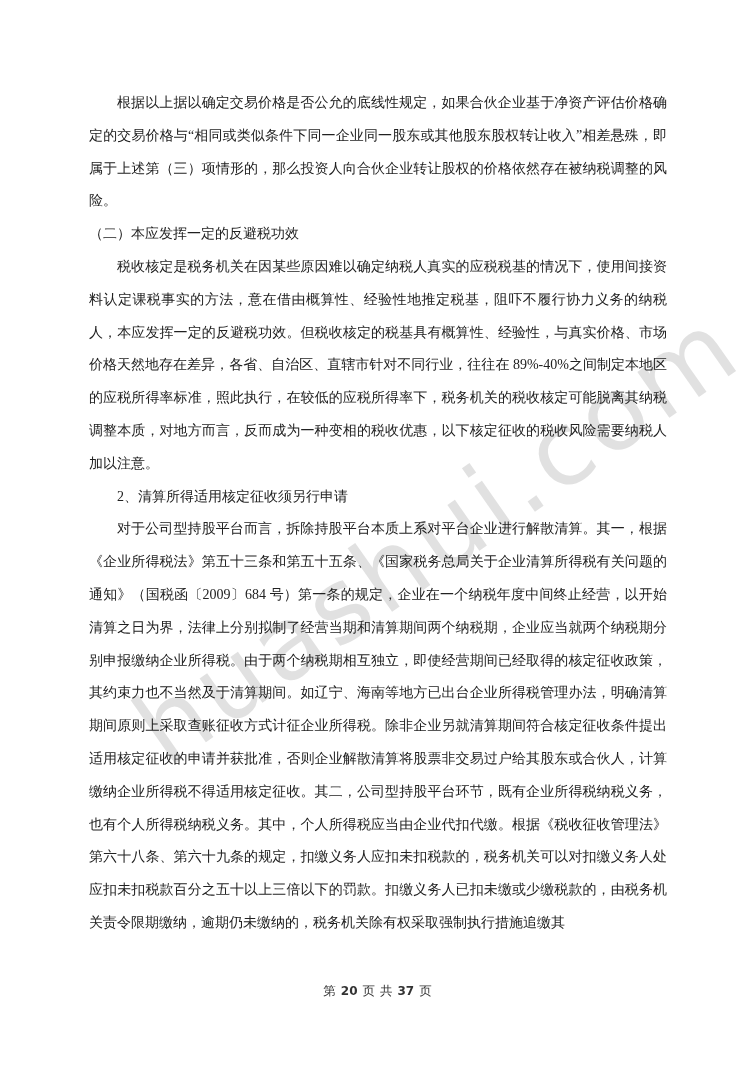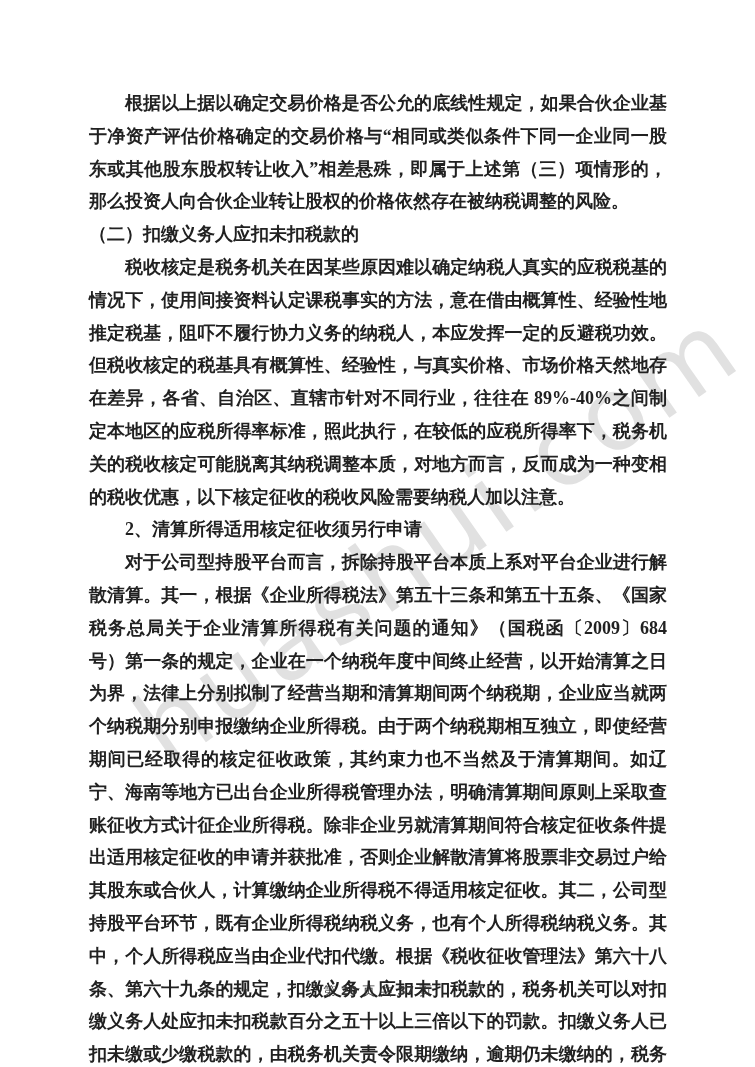--- a/index.html
+++ b/index.html
@@ -30,23 +30,23 @@
     position: absolute;
     left: 89px; top: 87px;
     width: 578px;
     z-index: 1;
     color: #212121;
     font-size: 17.2px;
     line-height: 32.8px;
     text-align: justify;
   }
   .content p, .content h2, .content h3 {
-    font-size: 18px;
+    font-size: 14px;
     line-height: 32.8px;
-    font-weight: bold;
+    font-weight: normal;
   }
   .body-para { text-indent: 2em; }
   .heading-l2 { font-weight: bold; text-indent: 0; }
   .heading-l3 { font-weight: bold; text-indent: 2em; }
   .footer {
     position: absolute;
     left: 0; top: 982px;
     width: 755px;
     text-align: center;
     z-index: 1;
@@ -63,21 +63,21 @@
 </style>
 </head>
 <body>
 
 <div class="page">
 
   <div class="watermark">huashui.com</div>
 
   <div class="content">
     <p class="body-para">根据以上据以确定交易价格是否公允的底线性规定，如果合伙企业基于净资产评估价格确定的交易价格与“相同或类似条件下同一企业同一股东或其他股东股权转让收入”相差悬殊，即属于上述第（三）项情形的，那么投资人向合伙企业转让股权的价格依然存在被纳税调整的风险。</p>
-    <h2 class="heading-l2">（二）扣缴义务人应扣未扣税款的</h2>
+    <h2 class="heading-l2">（二）本应发挥一定的反避税功效</h2>
     <p class="body-para">税收核定是税务机关在因某些原因难以确定纳税人真实的应税税基的情况下，使用间接资料认定课税事实的方法，意在借由概算性、经验性地推定税基，阻吓不履行协力义务的纳税人，本应发挥一定的反避税功效。但税收核定的税基具有概算性、经验性，与真实价格、市场价格天然地存在差异，各省、自治区、直辖市针对不同行业，往往在 89%-40%之间制定本地区的应税所得率标准，照此执行，在较低的应税所得率下，税务机关的税收核定可能脱离其纳税调整本质，对地方而言，反而成为一种变相的税收优惠，以下核定征收的税收风险需要纳税人加以注意。</p>
     <h3 class="heading-l3">2、清算所得适用核定征收须另行申请</h3>
     <p class="body-para">对于公司型持股平台而言，拆除持股平台本质上系对平台企业进行解散清算。其一，根据《企业所得税法》第五十三条和第五十五条、《国家税务总局关于企业清算所得税有关问题的通知》（国税函〔2009〕684 号）第一条的规定，企业在一个纳税年度中间终止经营，以开始清算之日为界，法律上分别拟制了经营当期和清算期间两个纳税期，企业应当就两个纳税期分别申报缴纳企业所得税。由于两个纳税期相互独立，即使经营期间已经取得的核定征收政策，其约束力也不当然及于清算期间。如辽宁、海南等地方已出台企业所得税管理办法，明确清算期间原则上采取查账征收方式计征企业所得税。除非企业另就清算期间符合核定征收条件提出适用核定征收的申请并获批准，否则企业解散清算将股票非交易过户给其股东或合伙人，计算缴纳企业所得税不得适用核定征收。其二，公司型持股平台环节，既有企业所得税纳税义务，也有个人所得税纳税义务。其中，个人所得税应当由企业代扣代缴。根据《税收征收管理法》第六十八条、第六十九条的规定，扣缴义务人应扣未扣税款的，税务机关可以对扣缴义务人处应扣未扣税款百分之五十以上三倍以下的罚款。扣缴义务人已扣未缴或少缴税款的，由税务机关责令限期缴纳，逾期仍未缴纳的，税务机关除有权采取强制执行措施追缴其</p>
   </div>
 
   <div class="footer">
     <span>第</span><span class="num">20</span><span>页</span><span>共</span><span class="num">37</span><span>页</span>
   </div>
 
 </div>

